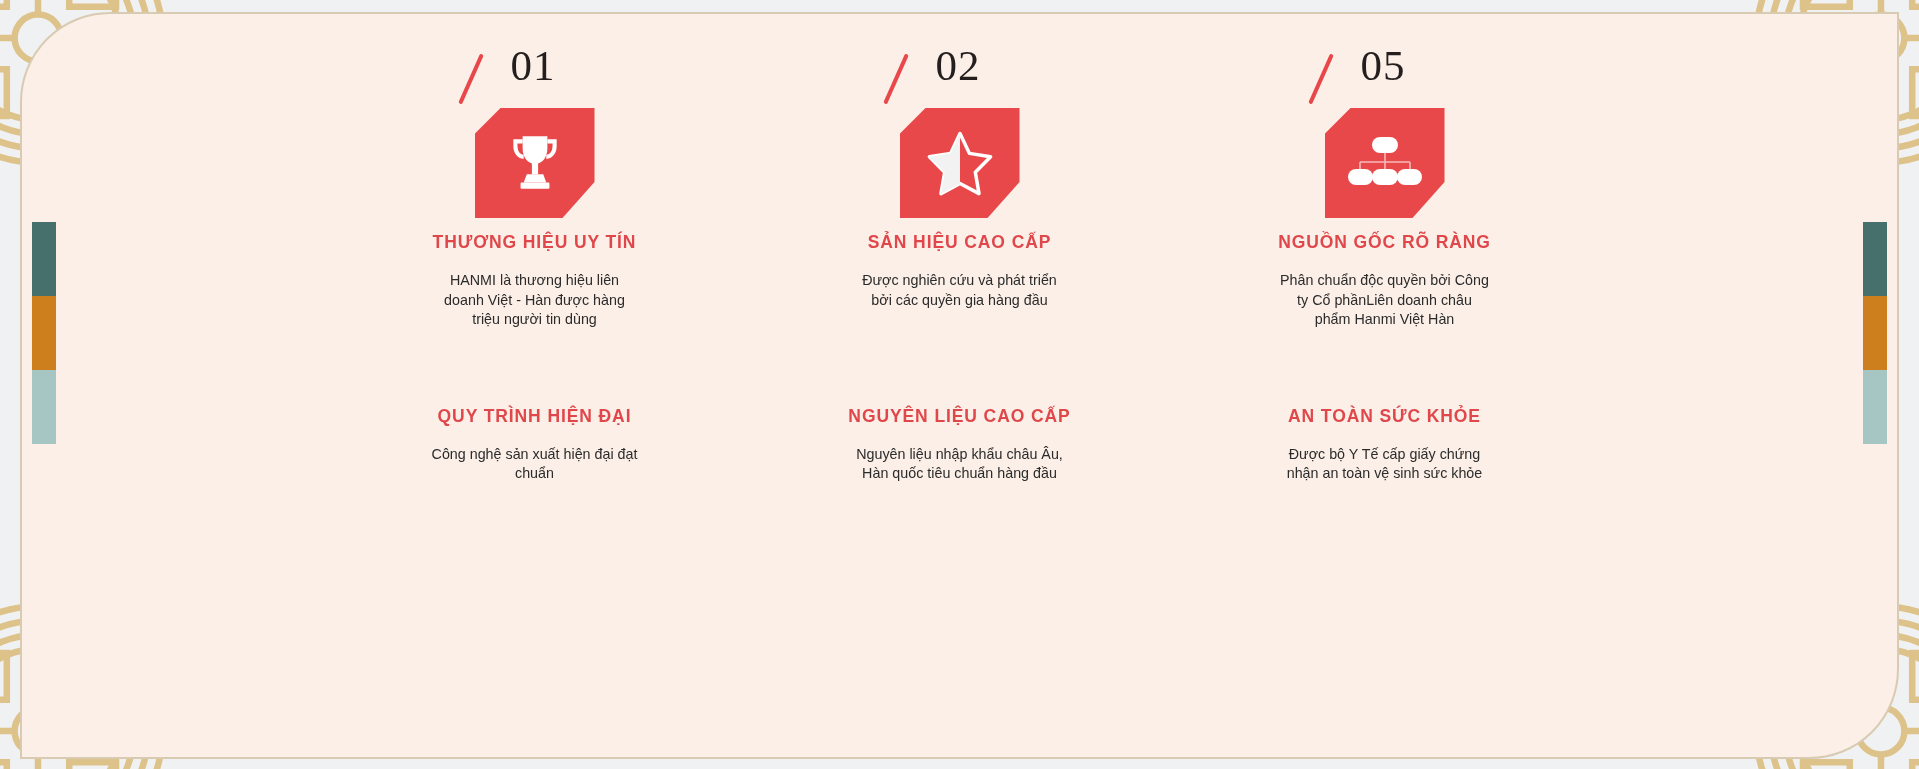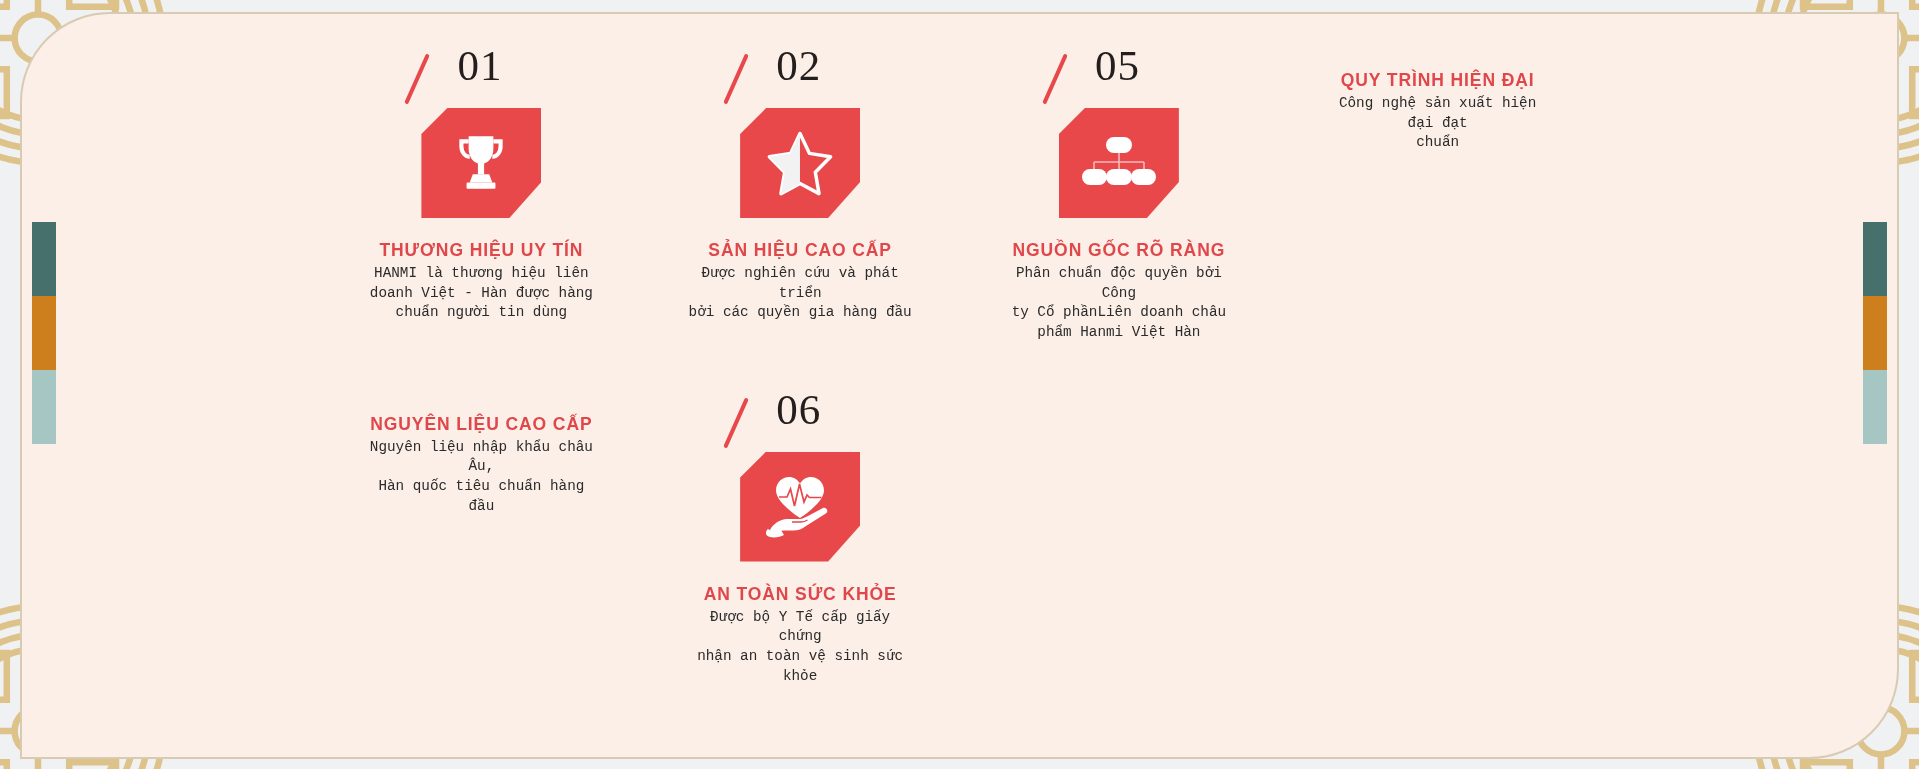--- a/index.html
+++ b/index.html
@@ -38,21 +38,21 @@
   .barset{position:absolute;top:208px;width:24px;display:flex;flex-direction:column;}
   .barset.left{left:10px;}
   .barset.right{right:10px;}
   .bar{width:24px;height:74px;}
 
   
   .grid{
     position:absolute;
     left:300px;right:300px;top:28px;bottom:28px;
     display:grid;
-    grid-template-columns:repeat(4,1fr);
+    grid-template-columns:repeat(3,1fr);
     grid-template-rows:repeat(2,1fr);
     column-gap:0px;row-gap:0px;
   }
   .card{
     display:flex;flex-direction:column;align-items:center;
     padding-top:6px;
   }
   .badge-wrap{
     position:relative;
     width:180px;height:170px;
@@ -73,36 +73,35 @@
   }
   .hexbox{
     width:120px;height:110px;
     background:#e8484a;
     clip-path:polygon(26px 0, 100% 0, 100% 74px, 88px 100%, 0 100%, 0 26px);
     display:flex;align-items:center;justify-content:center;
   }
   .hexbox svg{display:block;}
 
   .card-title{
-    margin-top:22px;
+    margin-top:14px;
     color:#e0474b;
     font-size:17.5px;
     font-weight:bold;
     letter-spacing:0.9px;
     text-align:left;
     white-space:nowrap;
   }
   .card-desc{
-    margin-top:3px;
+    margin-top:18px;
     color:#2b2b2b;
     font-size:14.3px;
     line-height:1.38;
     text-align:center;
     max-width:230px;
-    font-family:Liberation Mono, monospace;
   }
   .card-desc span{display:block;}
 </style>
 </head>
 <body>
 
 <div class="stage">
 
   <svg class="medallion m-tl" viewBox="0 0 200 200">
     <g fill="none" stroke="#ddc28a" stroke-width="5">
@@ -196,21 +195,21 @@
                 <rect x="29" y="31" width="6" height="12" fill="#fff"></rect>
                 <path fill="#fff" d="M24 43h16l3 8H21z"></path>
                 <rect x="18" y="51" width="28" height="6" rx="1" fill="#fff"></rect>
               </svg>
             </div>
           </div>
           <div class="card-title">THƯƠNG HIỆU UY TÍN</div>
           <div class="card-desc">
             <span>HANMI là thương hiệu liên</span>
             <span>doanh Việt - Hàn được hàng</span>
-            <span>chuẩn người tin dùng</span>
+            <span>triệu người tin dùng</span>
           </div>
         </div>
 
         <div class="card">
           <div class="badge-wrap">
             <div class="slash"></div>
             <div class="num">02</div>
             <div class="hexbox">
               <svg width="72" height="70" viewBox="0 0 64 64">
                 <defs>
@@ -264,33 +263,20 @@
 
         <div class="card">
           <div class="card-title">NGUYÊN LIỆU CAO CẤP</div>
           <div class="card-desc">
             <span>Nguyên liệu nhập khẩu châu Âu,</span>
             <span>Hàn quốc tiêu chuẩn hàng đầu</span>
           </div>
         </div>
 
         <div class="card">
-          <div class="badge-wrap">
-            <div class="slash"></div>
-            <div class="num">06</div>
-            <div class="hexbox">
-              <svg width="76" height="66" viewBox="0 0 76 66">
-                <path fill="#fff" d="M38 44 C38 44 14 29 14 16.5 C14 8.5 20.2 3 27 3 c4.6 0 8.8 2.6 11 6.6 C40.2 5.6 44.4 3 49 3 c6.8 0 13 5.5 13 13.5 C62 29 38 44 38 44z"></path>
-                <path fill="none" stroke="#e8484a" stroke-width="1.7" d="M17 23 h8 l3.5-8 4 17 5-22 4.5 18 3-7 2.5 2.5 h12"></path>
-                <path fill="#fff" d="M8 56 c3-6 10-11 17-11 h11 c3.3 0 6-1 9-2.6 l16-8.4 c3-1.5 6 3 3.2 5.2 L44 52 c-4 3-7.5 4.5-13 4.5 H22 c-4 0-7 2-9.5 5z"></path>
-                <path fill="#fff" d="M6 55 c-2.5 2-3 6 .5 7.5 C12 64.5 18 63 22 61 l-3-5 c-4 1.5-9 2-13-1z"></path>
-                <path fill="none" stroke="#e8484a" stroke-width="1.4" d="M30 48 h9 c2.5 0 4.5-.6 6.5-2"></path>
-              </svg>
-            </div>
-          </div>
           <div class="card-title">AN TOÀN SỨC KHỎE</div>
           <div class="card-desc">
             <span>Được bộ Y Tế cấp giấy chứng</span>
             <span>nhận an toàn vệ sinh sức khỏe</span>
           </div>
         </div>
 
       </div>
     </div>
   </div>

